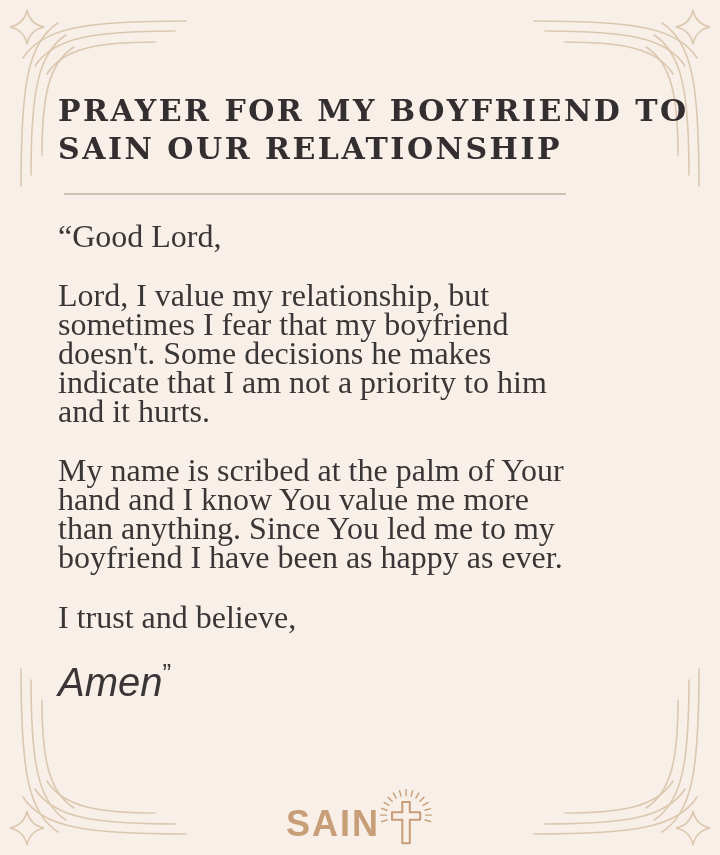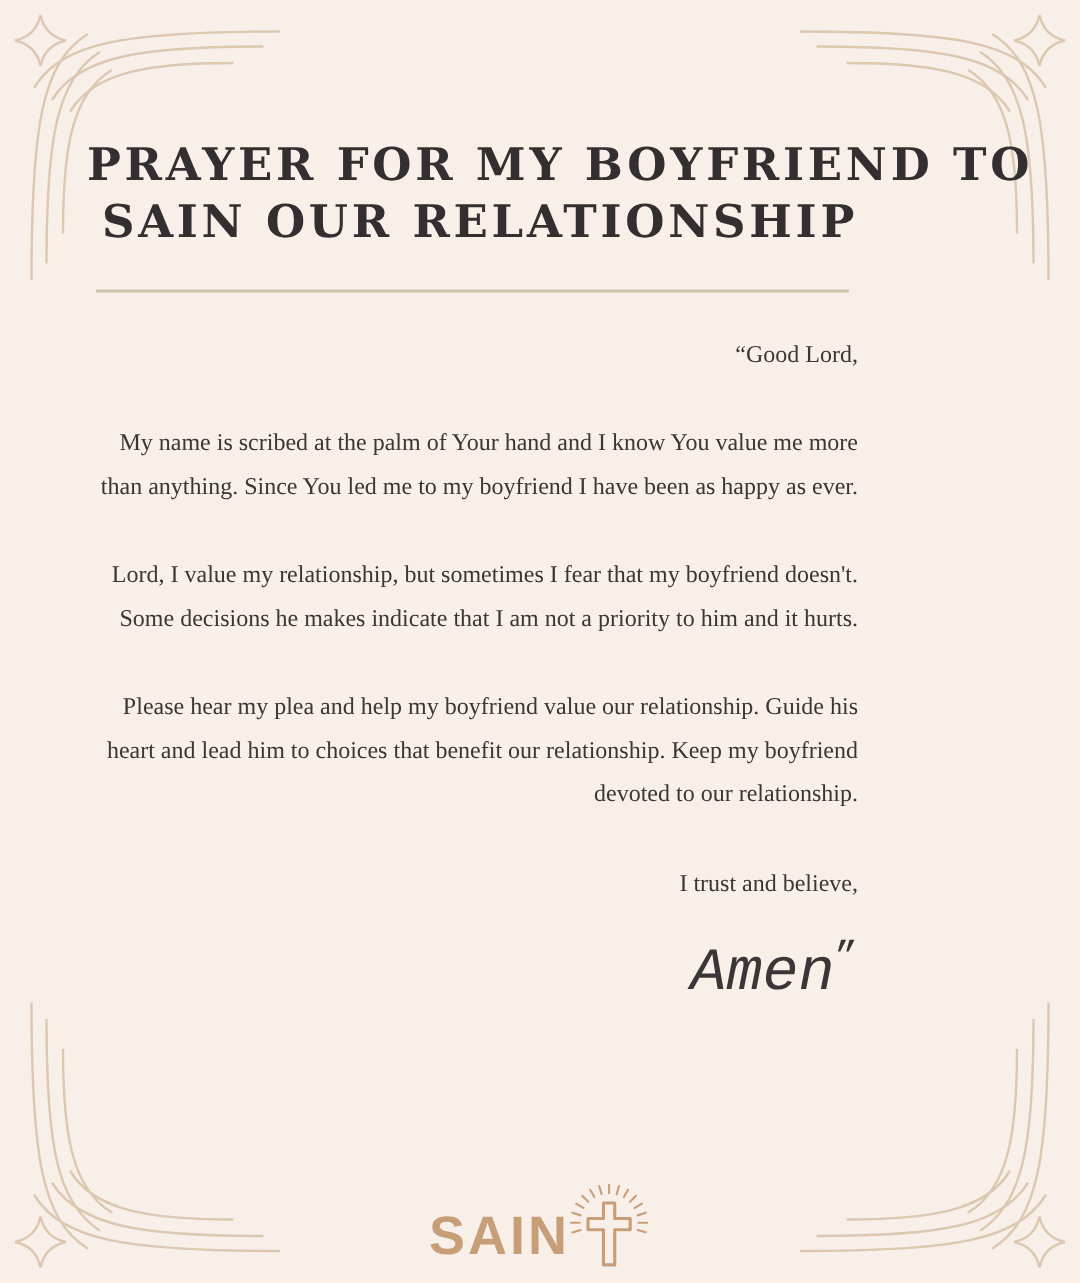--- a/index.html
+++ b/index.html
@@ -13,38 +13,38 @@
   .corner.tl{top:0;left:0;}
   .corner.tr{top:0;right:0;transform:scaleX(-1);}
   .corner.bl{bottom:0;left:0;transform:scaleY(-1);}
   .corner.br{bottom:0;right:0;transform:scale(-1,-1);}
   .corner svg{width:100%;height:100%;display:block;}
 
   
   .content{
     position:absolute;left:0;top:0;width:630px;
     padding:92px 58px 0;box-sizing:border-box;
-    text-align:right;color:#363132;
+    text-align:left;color:#363132;
   }
   .title{
     font-family:"DejaVu Serif", serif;
     font-weight:700;font-size:30px;line-height:38px;
     letter-spacing:2.5px;color:#332e2f;margin:0;
   }
   .title .title-line{white-space:nowrap;}
   .divider{height:2px;background:#cfc2b0;margin:25px 6px 0;}
   .prayer p{
-    font-size:16px;line-height:29px;margin:0;color:#3a3536;
+    font-size:32px;line-height:29px;margin:0;color:#3a3536;
   }
   .prayer .opening{margin-top:27px;}
   .prayer .para{margin-top:30px;}
   .prayer .closing{margin-top:31px;}
   .amen{
-    font-family:Liberation Mono, monospace;font-style:italic;
-    font-size:40px;line-height:42px;margin-top:13px;color:#3a3536;
+    font-family:Liberation Sans, sans-serif;font-style:italic;
+    font-size:40px;line-height:57px;margin-top:13px;color:#3a3536;
   }
   .amen .quote{font-size:26px;vertical-align:14px;font-style:normal;}
 
   
   .logo{
     position:absolute;left:0;bottom:13px;width:720px;
     display:flex;justify-content:center;align-items:flex-end;text-align:center;
   }
   .logo .word{
     font-family:"Liberation Sans", sans-serif;
@@ -97,23 +97,22 @@
 <div class="content">
   <h1 class="title">
     <div class="title-line">PRAYER FOR MY BOYFRIEND TO</div>
     <div class="title-line">SAIN OUR RELATIONSHIP</div>
   </h1>
 
   <div class="divider"></div>
 
   <div class="prayer">
     <p class="opening">“Good Lord,</p>
+    <p class="para">Lord, I value my relationship, but sometimes I fear that my boyfriend doesn't. Some decisions he makes indicate that I am not a priority to him and it hurts.</p>
     <p class="para">My name is scribed at the palm of Your hand and I know You value me more than anything. Since You led me to my boyfriend I have been as happy as ever.</p>
-    <p class="para">Lord, I value my relationship, but sometimes I fear that my boyfriend doesn't. Some decisions he makes indicate that I am not a priority to him and it hurts.</p>
-    <p class="para">Please hear my plea and help my boyfriend value our relationship. Guide his heart and lead him to choices that benefit our relationship. Keep my boyfriend devoted to our relationship.</p>
     <p class="closing">I trust and believe,</p>
     <div class="amen"><span>Amen</span><span class="quote">”</span></div>
   </div>
 </div>
 
 <div class="logo">
   <span class="word">SAIN</span>
   <svg viewBox="0 0 58 64" fill="none" stroke="#c79e78">
 
     <g stroke-width="1.5" stroke-linecap="round">

